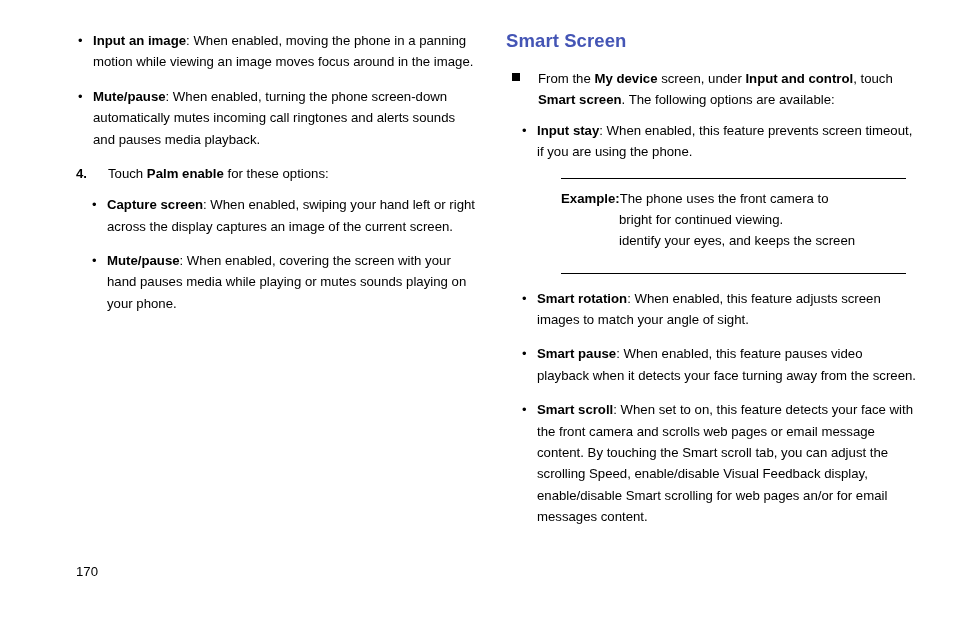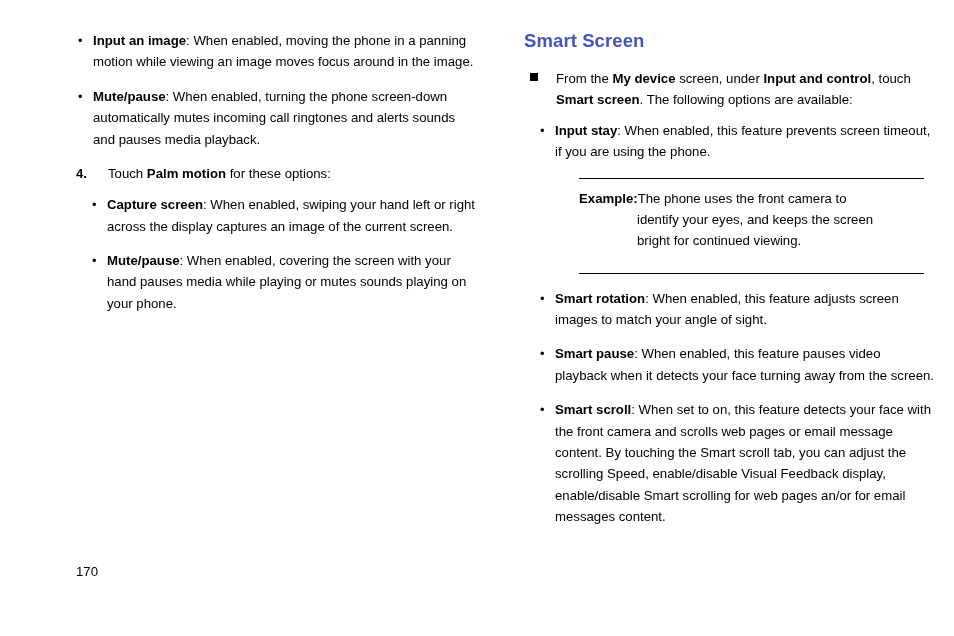--- a/index.html
+++ b/index.html
@@ -21,21 +21,21 @@
     width: 954px; height: 636px;
   }
   .col-left {
     position: absolute;
     left: 76px;
     top: 30px;
     width: 400px;
   }
   .col-right {
     position: absolute;
-    left: 524px;
+    left: 506px;
     top: 30px;
     width: 410px;
   }
   .heading {
     font-size: 18.5px;
     font-weight: bold;
     color: #4455b5;
     margin: 0 0 16px 0;
     letter-spacing: 0.1px;
   }
@@ -125,21 +125,21 @@
       <b>Input an image</b><span>: When enabled, moving the phone in a panning motion while viewing an image moves focus around in the image.</span>
     </div>
 
     <div class="bullet-item">
       <span class="bullet-mark">•</span>
       <b>Mute/pause</b><span>: When enabled, turning the phone screen-down automatically mutes incoming call ringtones and alerts sounds and pauses media playback.</span>
     </div>
 
     <div class="num-item">
       <span class="num-mark">4.</span>
-      <span>Touch </span><b>Palm motion</b><span> for these options:</span>
+      <span>Touch </span><b>Palm enable</b><span> for these options:</span>
     </div>
 
     <div class="sub-bullets indent-sub">
       <div class="bullet-item">
         <span class="bullet-mark">•</span>
         <b>Capture screen</b><span>: When enabled, swiping your hand left or right across the display captures an image of the current screen.</span>
       </div>
       <div class="bullet-item">
         <span class="bullet-mark">•</span>
         <b>Mute/pause</b><span>: When enabled, covering the screen with your hand pauses media while playing or mutes sounds playing on your phone.</span>
@@ -159,22 +159,22 @@
 
     <div class="indent-sub">
       <div class="bullet-item">
         <span class="bullet-mark">•</span>
         <b>Input stay</b><span>: When enabled, this feature prevents screen timeout, if you are using the phone.</span>
       </div>
     </div>
 
     <div class="example-box">
       <span class="ex-label">Example:</span><span class="ex-text">The phone uses the front camera to</span>
+      <span class="ex-cont">bright for continued viewing.</span>
       <span class="ex-cont">identify your eyes, and keeps the screen</span>
-      <span class="ex-cont">bright for continued viewing.</span>
     </div>
 
     <div class="indent-sub">
       <div class="bullet-item">
         <span class="bullet-mark">•</span>
         <b>Smart rotation</b><span>: When enabled, this feature adjusts screen images to match your angle of sight.</span>
       </div>
       <div class="bullet-item">
         <span class="bullet-mark">•</span>
         <b>Smart pause</b><span>: When enabled, this feature pauses video playback when it detects your face turning away from the screen.</span>

